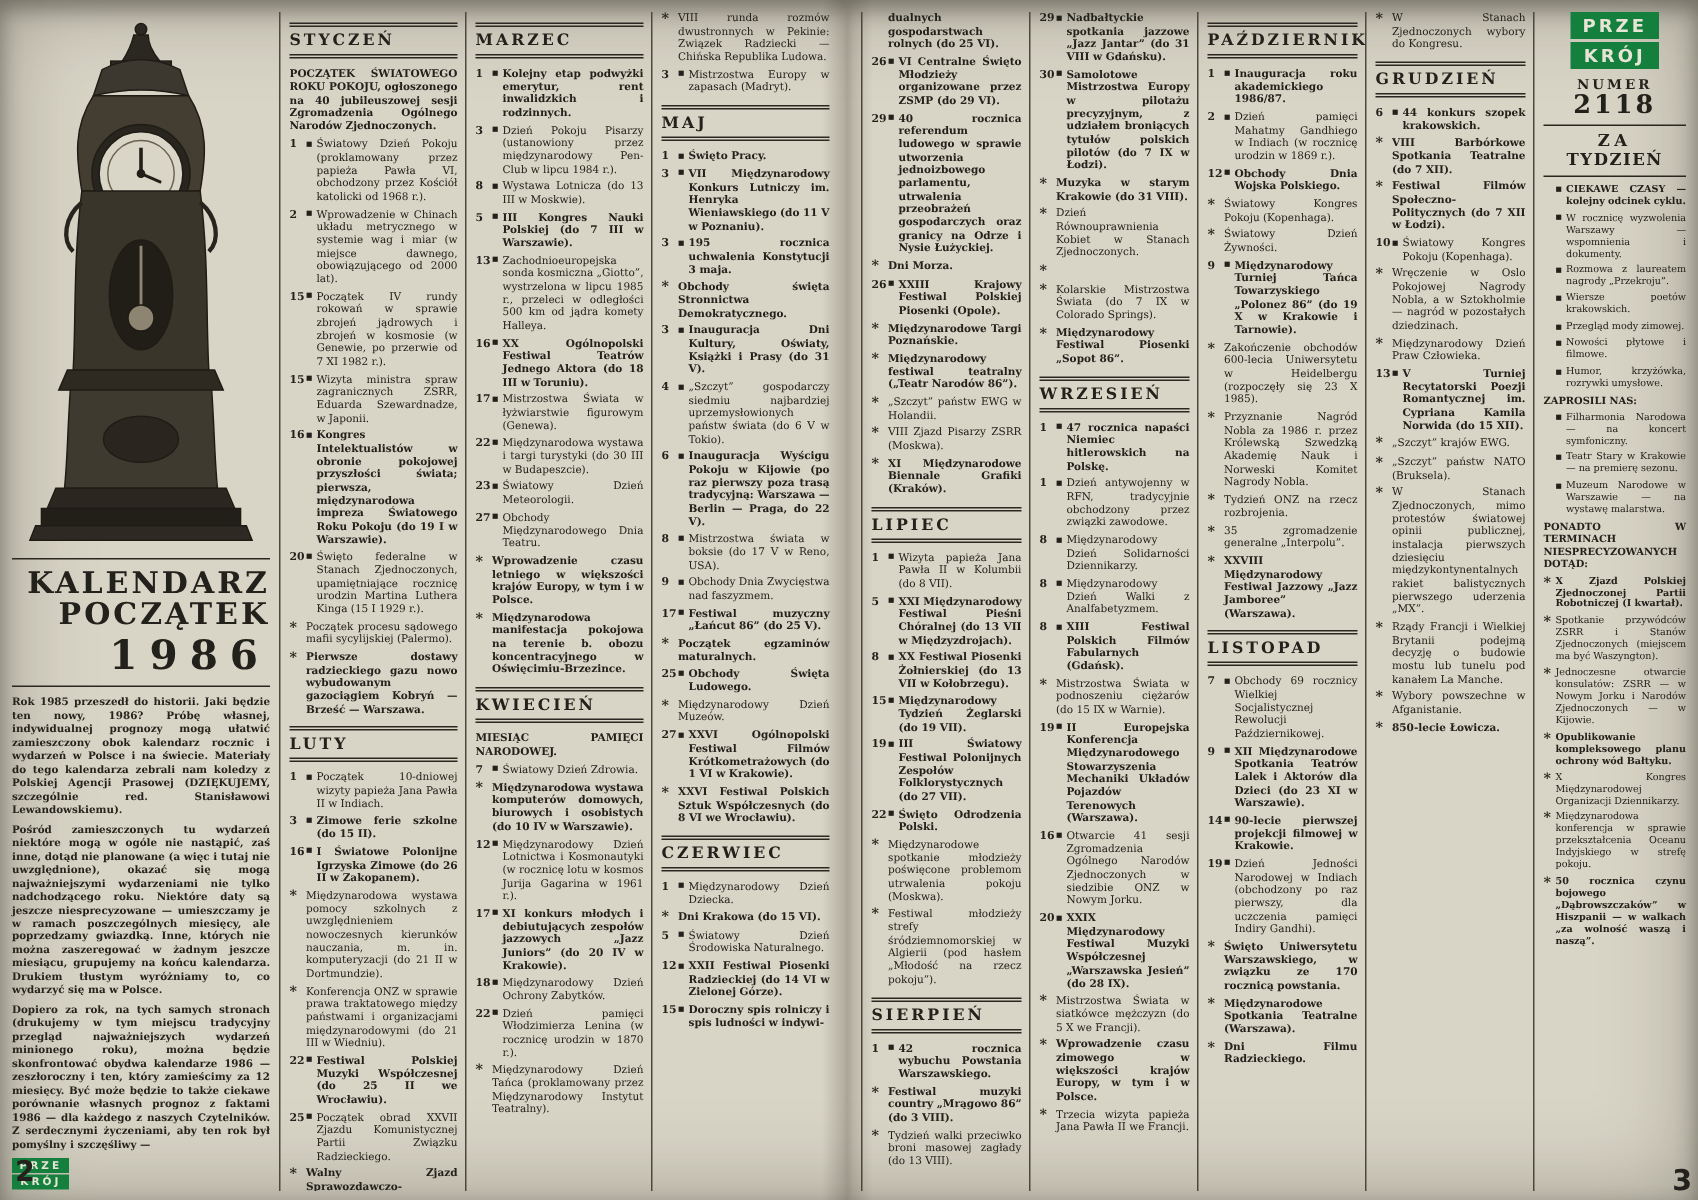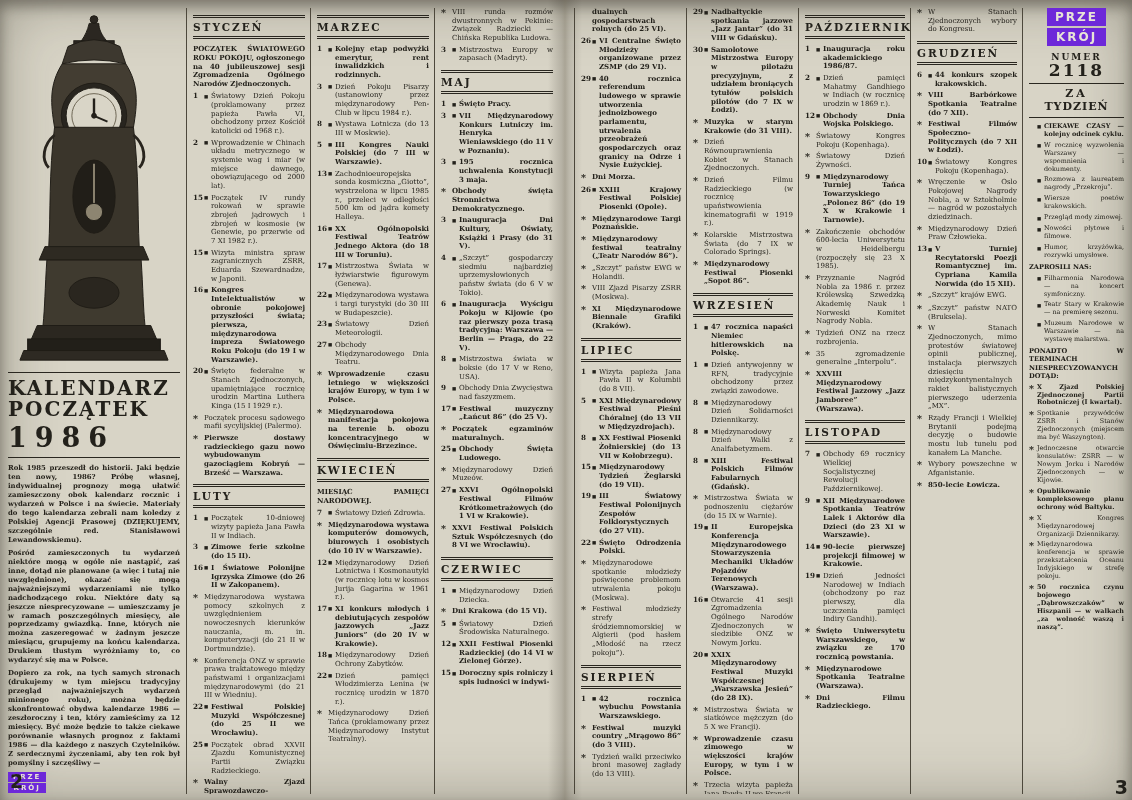--- a/index.html
+++ b/index.html
@@ -7,31 +7,31 @@
   .spread{position:relative;width:1132px;height:800px;background:#d8d4c6;color:#23211b;display:flex;
     box-shadow:inset 0 0 60px rgba(50,45,35,.35), inset 0 6px 14px rgba(40,36,28,.45);}
   .spread::after{content:"";position:absolute;left:548px;top:0;width:34px;height:100%;pointer-events:none;
     background:linear-gradient(90deg,rgba(60,55,45,0),rgba(60,55,45,.22) 40%,rgba(95,88,72,.38) 50%,rgba(60,55,45,.18) 62%,rgba(60,55,45,0));}
   .page{position:relative;height:800px;box-sizing:border-box;padding:8px 8px 6px 8px;display:flex;}
   .page-left{width:566px;}
   .page-right{width:566px;}
   
   .feature{width:178px;flex:0 0 178px;position:relative;padding-right:6px;box-sizing:border-box;}
   .clock-wrap{text-align:center;}
-  .title-block{margin-top:4px;text-align:left;border-top:1px solid #2a2720;padding-top:5px;}
+  .title-block{margin-top:4px;text-align:right;border-top:1px solid #2a2720;padding-top:5px;}
   .title-word{font-weight:bold;font-size:20px;letter-spacing:2px;line-height:1.05;}
   .title-year{font-weight:bold;font-size:27px;letter-spacing:8px;margin-top:2px;border-bottom:1px solid #2a2720;padding-bottom:4px;}
   .intro{margin-top:6px;}
   .intro p{font-size:6.9px;line-height:1.3;text-align:justify;margin:0 0 4px 0;font-weight:bold;color:#26231c;}
   .pageno{position:absolute;bottom:2px;font-size:19px;font-weight:bold;font-family:"DejaVu Sans","Liberation Sans",sans-serif;}
   .pageno-left{left:2px;}
   .pageno-right{right:4px;}
   
   .pk-logo{display:inline-block;vertical-align:middle;}
-  .pk-logo .bar{display:block;background:#6d28d9;color:#e8e4d6;font-family:"DejaVu Sans","Liberation Sans",sans-serif;
+  .pk-logo .bar{display:block;background:#15803d;color:#e8e4d6;font-family:"DejaVu Sans","Liberation Sans",sans-serif;
     font-weight:bold;text-align:center;letter-spacing:2px;}
   .pk-inline .bar{font-size:7px;padding:1px 5px;margin-bottom:1px;}
   .pk-big .bar{font-size:12px;padding:2px 8px;margin-bottom:2px;}
   
   .col{flex:1 1 0;border-left:1px solid #4d483c;padding:0 5px 0 6px;box-sizing:border-box;overflow:hidden;height:786px;}
   .page-right .col{flex:0 0 112px;width:112px;}
   .month-header{font-weight:bold;text-align:left;font-size:10.5px;letter-spacing:2px;
     border-top:3px double #2a2720;border-bottom:3px double #2a2720;padding:3px 0;margin:7px 0 6px;}
   .cal-item{display:flex;margin-bottom:3px;font-size:7px;line-height:1.24;text-align:justify;}
   .daycell{flex:0 0 11px;font-weight:bold;font-size:7.2px;}
@@ -503,21 +503,20 @@
         <div class="cal-item bold">
           <span class="daycell star">*</span>
           <span class="itext">Muzyka w starym Krakowie (do 31 VIII).</span>
         </div>
         <div class="cal-item">
           <span class="daycell star">*</span>
           <span class="itext">Dzień Równouprawnienia Kobiet w Stanach Zjednoczonych.</span>
         </div>
         <div class="cal-item">
           <span class="daycell star">*</span>
-          <span class="itext">Dzień Filmu Radzieckiego (w rocznicę upaństwowienia kinematografii w 1919 r.).</span>
         </div>
         <div class="cal-item">
           <span class="daycell star">*</span>
           <span class="itext">Kolarskie Mistrzostwa Świata (do 7 IX w Colorado Springs).</span>
         </div>
         <div class="cal-item bold">
           <span class="daycell star">*</span>
           <span class="itext">Międzynarodowy Festiwal Piosenki „Sopot 86”.</span>
         </div>
         <div class="month-header">WRZESIEŃ</div>

